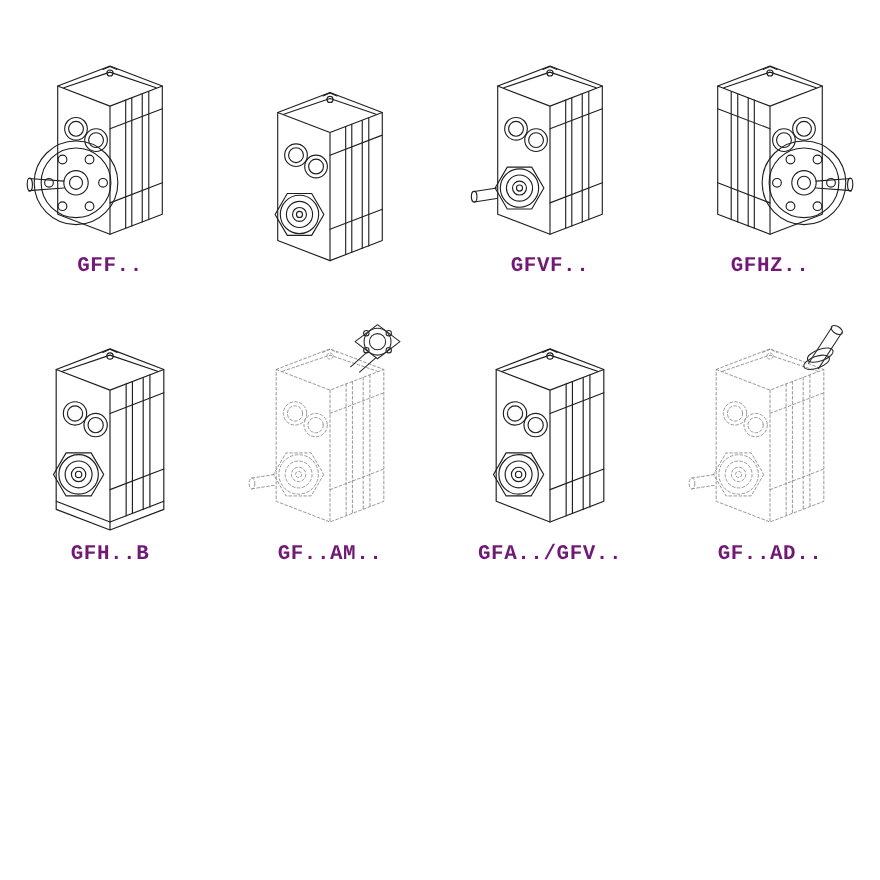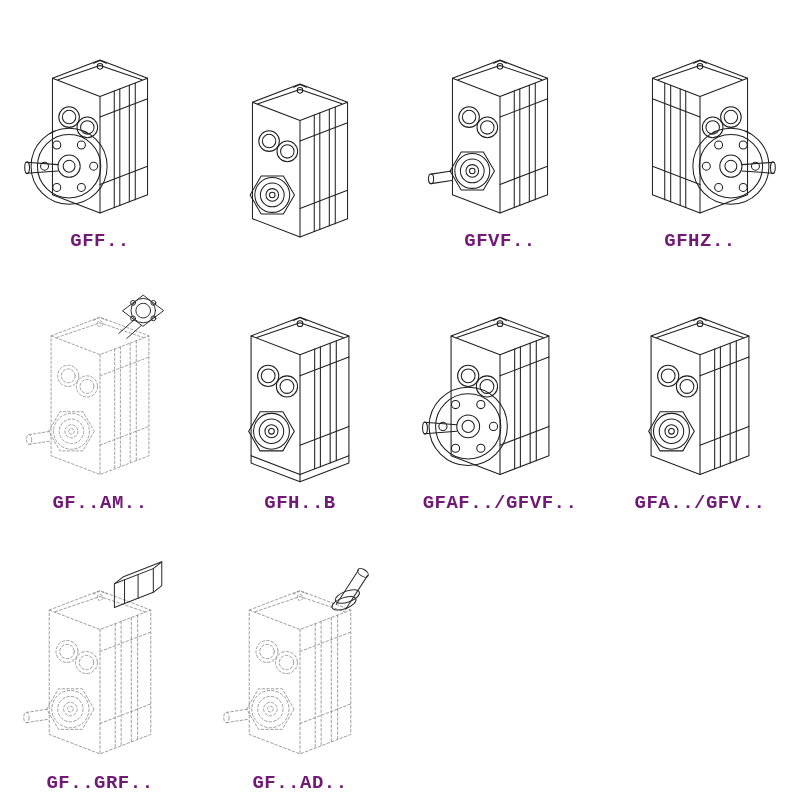--- a/index.html
+++ b/index.html
@@ -150,82 +150,58 @@
           <use href="#g-bores"></use>
           <use href="#g-flange"></use>
       </g>
     </svg>
     <figcaption>GFHZ..</figcaption>
   </figure>
 
 
   <figure class="cell">
     <svg class="drawing" viewBox="0 0 190 260">
+      <g class="solid">
+          <use href="#g-housing"></use>
+          <use href="#g-bores"></use>
+          <use href="#g-boss"></use>
+          <use href="#g-feet"></use>
+        </g>
+    </svg>
+    <figcaption>GFH..B</figcaption>
+  </figure>
+
+  <figure class="cell">
+    <svg class="drawing" viewBox="0 0 190 260">
       <g class="dashed">
           <use href="#g-housing"></use>
           <use href="#g-bores"></use>
           <use href="#g-boss"></use>
           <use href="#g-shaft-left"></use>
         </g>
       <g class="part-solid">
           <use href="#g-inflange"></use>
         </g>
     </svg>
     <figcaption>GF..AM..</figcaption>
   </figure>
 
-  <figure class="cell">
-    <svg class="drawing" viewBox="0 0 190 260">
-      <g class="solid">
-          <use href="#g-housing"></use>
-          <use href="#g-bores"></use>
-          <use href="#g-boss"></use>
-          <use href="#g-feet"></use>
-        </g>
-    </svg>
-    <figcaption>GFH..B</figcaption>
-  </figure>
-
-
-  <figure class="cell">
-    <svg class="drawing" viewBox="0 0 190 260">
-      <g class="solid">
-          <use href="#g-housing"></use>
-          <use href="#g-bores"></use>
-          <use href="#g-flange"></use>
-        </g>
-    </svg>
-    <figcaption>GFAF../GFVF..</figcaption>
-  </figure>
+
 
   <figure class="cell">
     <svg class="drawing" viewBox="0 0 190 260">
       <g class="solid">
           <use href="#g-housing"></use>
           <use href="#g-bores"></use>
           <use href="#g-boss"></use>
         </g>
     </svg>
     <figcaption>GFA../GFV..</figcaption>
   </figure>
 
-  <figure class="cell">
-    <svg class="drawing" viewBox="0 0 190 260">
-      <g class="dashed">
-          <use href="#g-housing"></use>
-          <use href="#g-bores"></use>
-          <use href="#g-boss"></use>
-          <use href="#g-shaft-left"></use>
-        </g>
-      <g class="part-solid">
-          <use href="#g-topbox"></use>
-        </g>
-    </svg>
-    <figcaption>GF..GRF..</figcaption>
-  </figure>
 
   <figure class="cell">
     <svg class="drawing" viewBox="0 0 190 260">
       <g class="dashed">
           <use href="#g-housing"></use>
           <use href="#g-bores"></use>
           <use href="#g-boss"></use>
           <use href="#g-shaft-left"></use>
         </g>
       <g class="part-solid">

